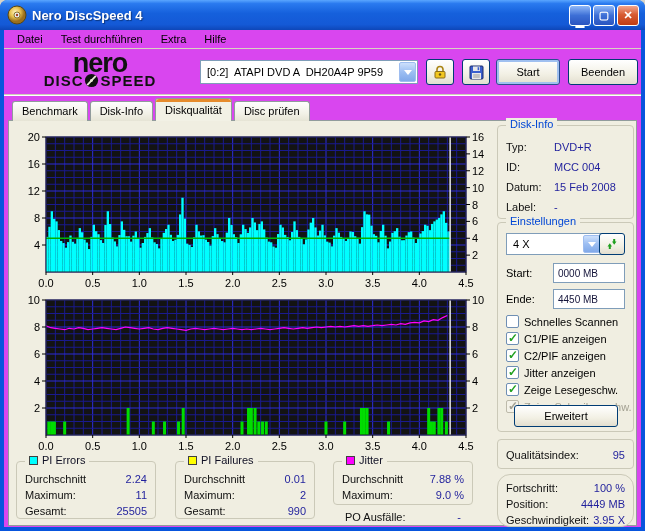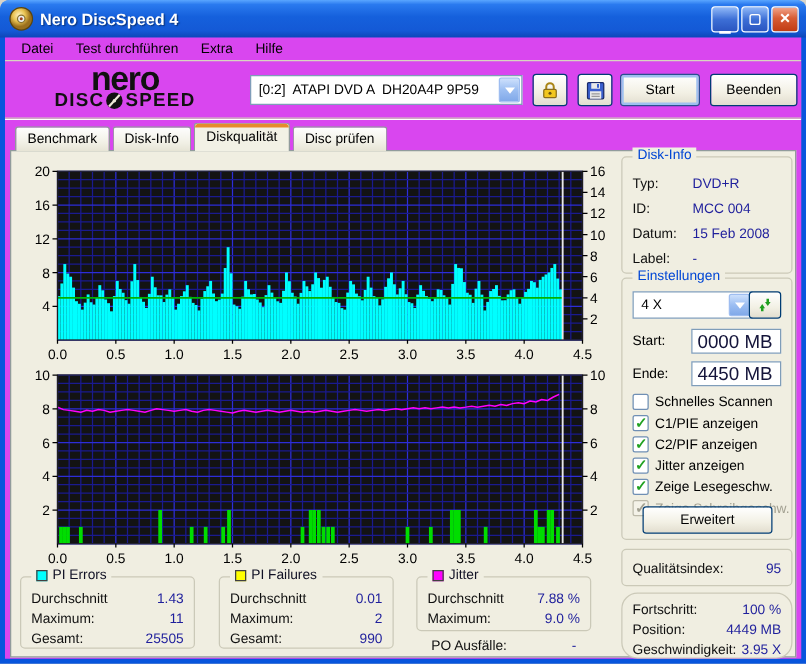--- a/index.html
+++ b/index.html
@@ -84,21 +84,21 @@
   
   #box-diskinfo { left:493px; top:95px; width:137px; height:94px; padding-top:13px; }
   #box-settings { left:493px; top:192px; width:137px; height:210px; }
   #box-quality  { left:493px; top:409px; width:137px; height:30px; padding-top:7px; }
   #box-progress { left:493px; top:444px; width:137px; height:53px; padding-top:5px;border-radius:13px; }
 
   .mini-combo { position:absolute; left:8px; top:10px; width:96px; height:22px; background:#fff;
     border:1px solid #7F9DB9; font-size:11px; }
   #btn-refresh { position:absolute; right:8px; top:10px; width:26px; height:22px; display:flex; align-items:center; justify-content:center; }
   .frow { position:absolute; left:8px; right:8px; display:flex; justify-content:space-between; align-items:center; font-size:11px; }
-  .field { width:72px; height:20px; border:1px solid #7F9DB9; background:#fff; font-size:15px; padding:0 4px; color:#14143a; }
+  .field { width:72px; height:20px; border:1px solid #7F9DB9; background:#fff; font-size:10px; padding:0 4px; color:#14143a; }
   .cbrow { position:absolute; left:8px; display:flex; align-items:center; gap:5px; font-size:11px; color:#000; }
   .cb { width:13px; height:13px; background:#fff; border:1px solid #6F8FB4; border-radius:2px; position:relative; }
   .cb.checked::after { content:"✓"; position:absolute; left:1px; top:-2px; color:#21A121; font-size:12px; font-weight:bold; }
   .cbrow.disabled { color:#A3A192; }
   .cbrow.disabled .cb { border-color:#BDBAAA; background:#F4F2E8; }
   .cbrow.disabled .cb.checked::after { color:#A3A192; }
   #btn-adv { position:absolute; left:16px; top:180px; width:104px; height:22px; }
 </style>
 </head>
 <body>
@@ -622,21 +622,21 @@
           <text x="456" y="159" text-anchor="middle" font-size="11" fill="#000">4.5</text>
         </svg></div>
 
     <div class="gbox" id="box-pie">
       <div class="cap dark">
           <span class="swatch" style="background-color: rgb(0, 255, 255);"></span>
           <span>PI Errors</span>
         </div>
       <div class="grow">
           <span>Durchschnitt</span>
-          <span class="val">1.43</span>
+          <span class="val">2.24</span>
         </div>
       <div class="grow">
           <span>Maximum:</span>
           <span class="val">11</span>
         </div>
       <div class="grow">
           <span>Gesamt:</span>
           <span class="val">25505</span>
         </div>
     </div>

